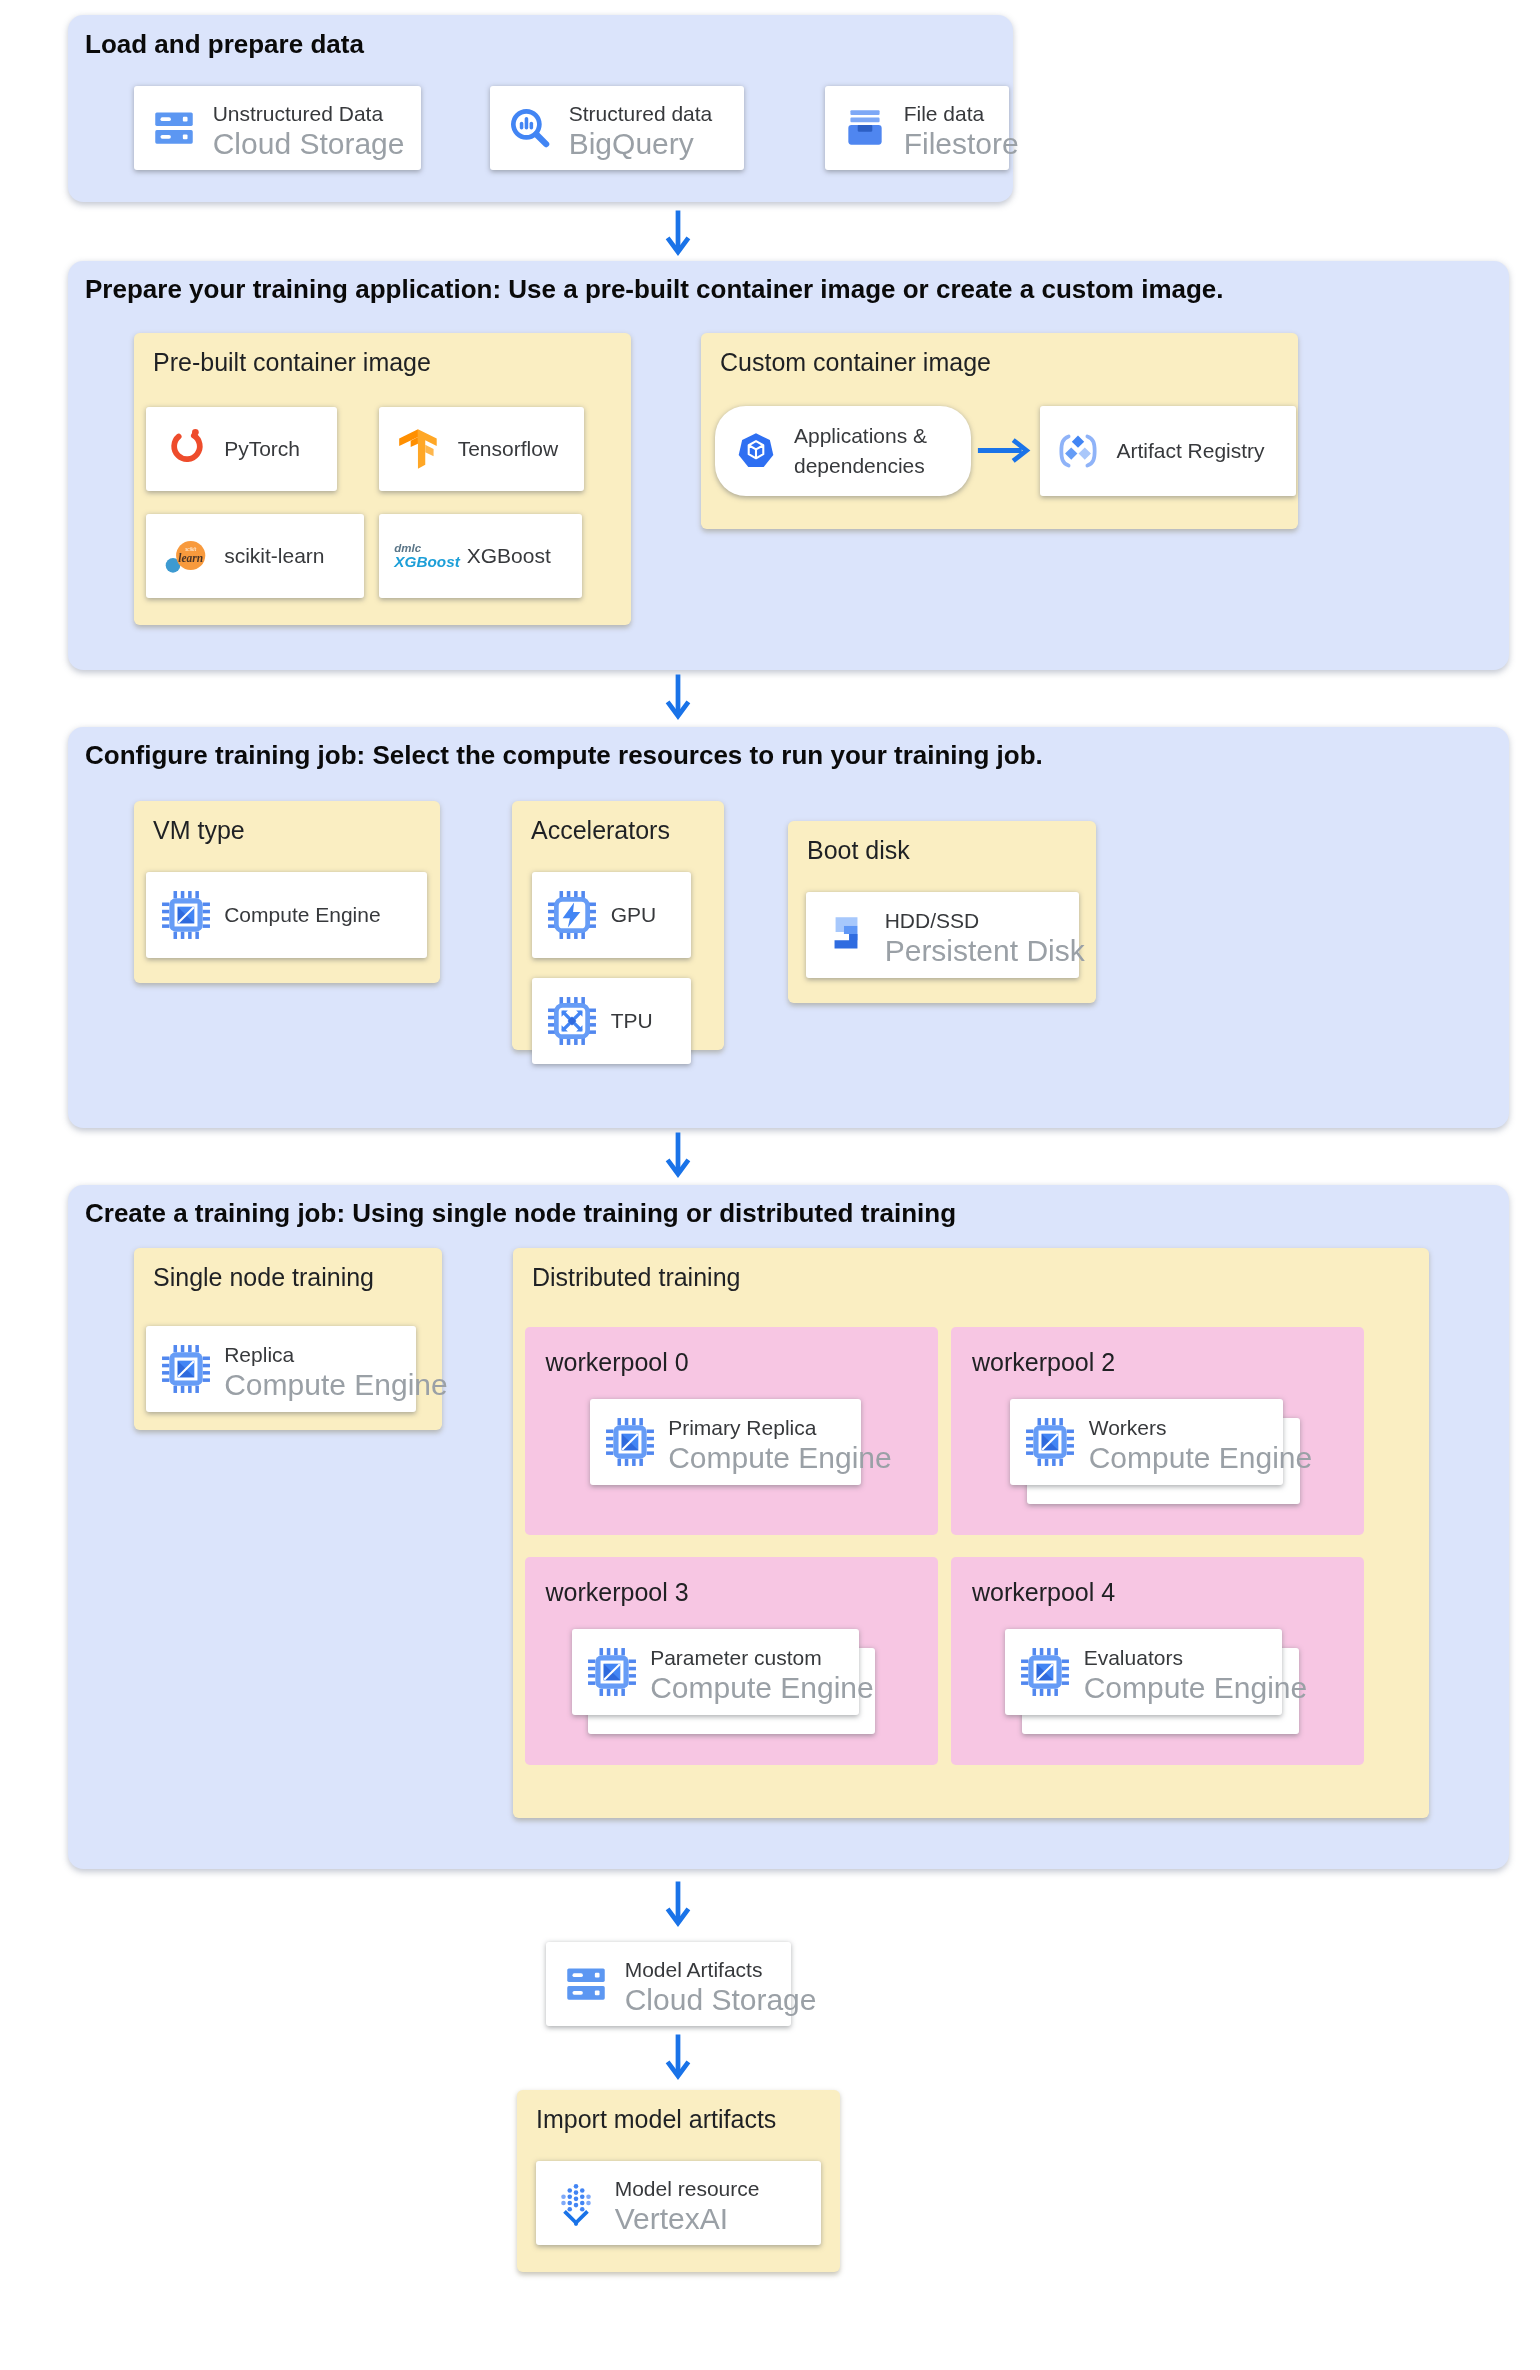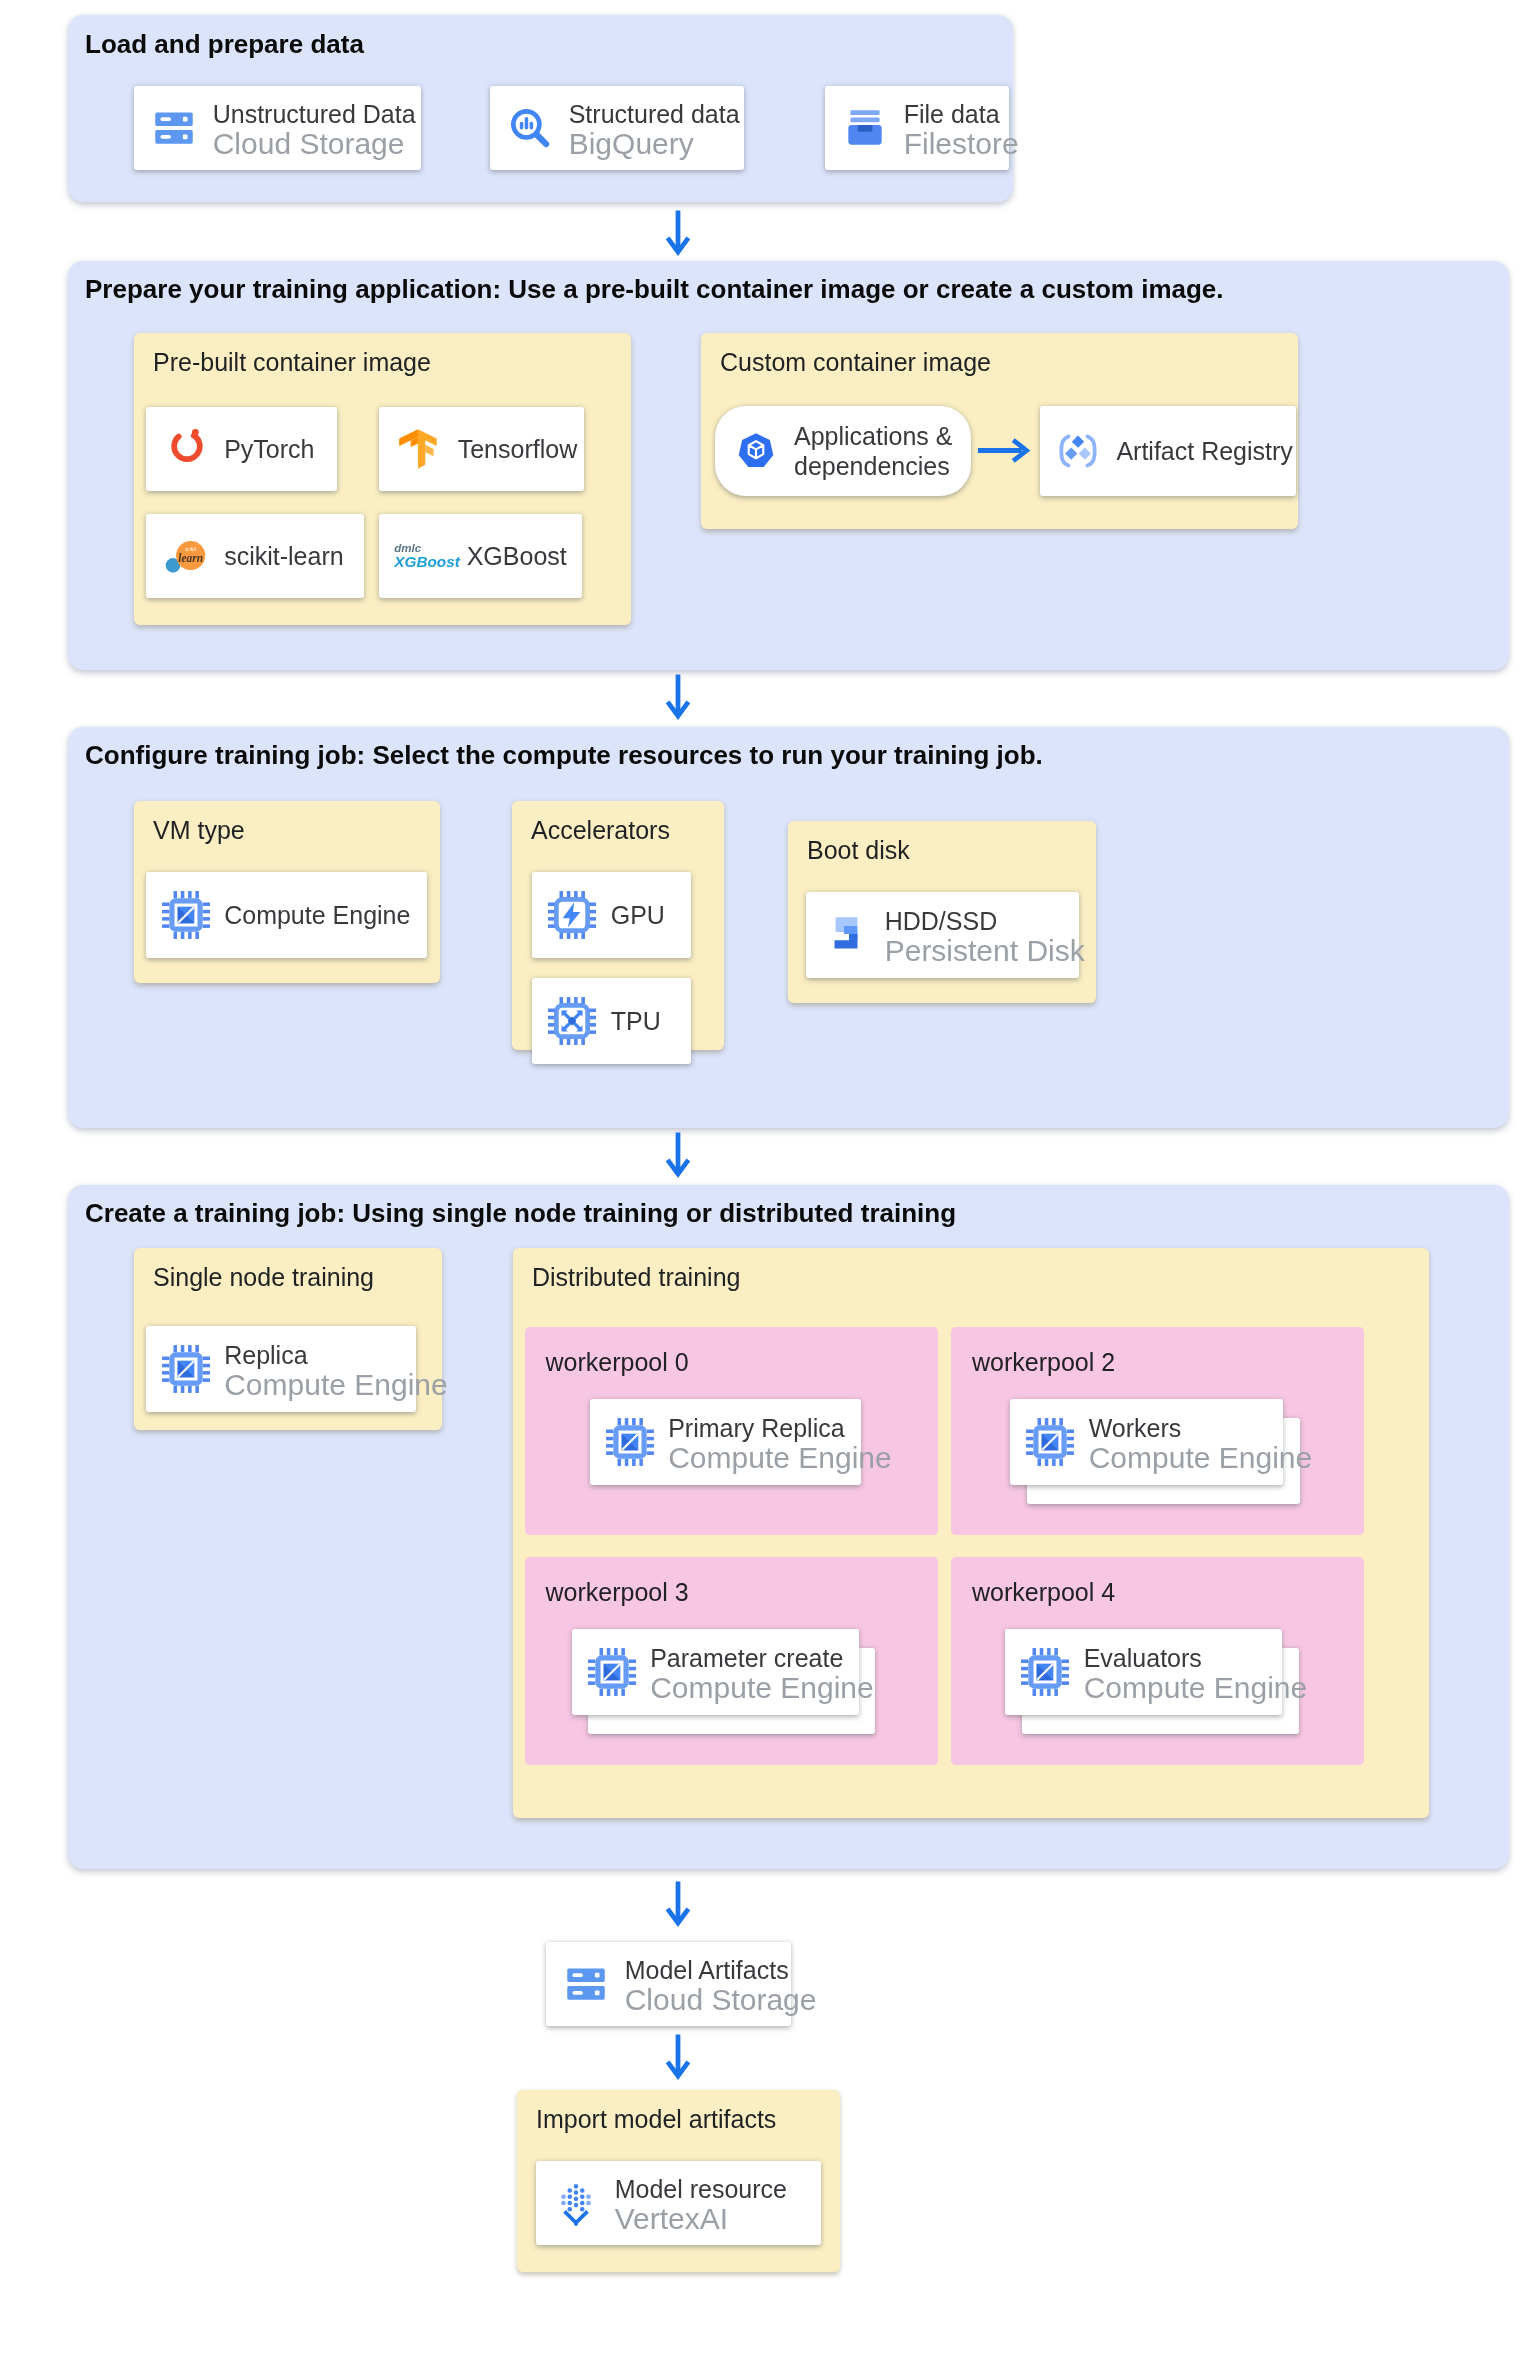--- a/index.html
+++ b/index.html
@@ -12,21 +12,21 @@
   .ybox{position:absolute;background:#faeec2;border-radius:5.7px;
         box-shadow:0 2.9px 5.7px rgba(135,128,100,.45);}
   .boxlabel{position:absolute;left:19px;top:15.3px;font-size:25px;color:#1f2124;white-space:nowrap;}
   .pool{position:absolute;background:#f7c6e3;border-radius:4.8px;}
   .wplabel{position:absolute;left:21px;top:21px;font-size:25px;color:#202124;white-space:nowrap;}
   .card{position:absolute;background:#ffffff;border-radius:2.9px;
         box-shadow:0 1.9px 4.8px rgba(95,99,104,.5);
         display:flex;align-items:center;gap:13.4px;padding:0 9.6px 0 15.3px;box-sizing:border-box;}
   .card .ic{width:50px;height:50px;flex:none;}
   .ct{display:flex;flex-direction:column;justify-content:center;}
-  .t{font-size:25px;color:#37393c;line-height:30px;white-space:nowrap;}
+  .t{font-size:21px;color:#37393c;line-height:30px;white-space:nowrap;}
   .t.wrap{white-space:normal;width:172px;}
   .s{font-size:30px;color:#9aa0a6;line-height:29px;white-space:nowrap;}
   .ghost{position:absolute;background:#ffffff;border-radius:2.9px;
          box-shadow:0 1.9px 4.8px rgba(95,99,104,.5);}
   .arrow{position:absolute;}
   .arr{stroke:#1a73e8;fill:none;}
   .xgb-logo{display:flex;flex-direction:column;font-style:italic;font-weight:bold;
             line-height:1.05;flex:none;width:59px;}
   .xgb-top{font-size:11.5px;color:#5a7587;}
   .xgb-main{font-size:15.3px;color:#1d9fd8;}
@@ -352,21 +352,21 @@
       </div>
 
       <div class="pool" style="left:11.5px;top:309px;width:413px;height:208px;">
         <div class="wplabel">workerpool 3</div>
         <div class="ghost" style="left:63px;top:91px;width:287px;height:86px;"></div>
         <div class="card" style="left:47px;top:72px;width:287px;height:86px;">
           <svg class="ic" viewBox="0 0 52 52" width="50" height="50">
               <use href="#i-ce"></use>
             </svg>
           <div class="ct">
-            <div class="t">Parameter create</div>
+            <div class="t">Parameter custom</div>
             <div class="s">Compute Engine</div>
           </div>
         </div>
       </div>
 
       <div class="pool" style="left:438px;top:309px;width:413px;height:208px;">
         <div class="wplabel">workerpool 4</div>
         <div class="ghost" style="left:71px;top:91px;width:277px;height:86px;"></div>
         <div class="card" style="left:54px;top:72px;width:277px;height:86px;">
           <svg class="ic" viewBox="0 0 52 52" width="50" height="50">

